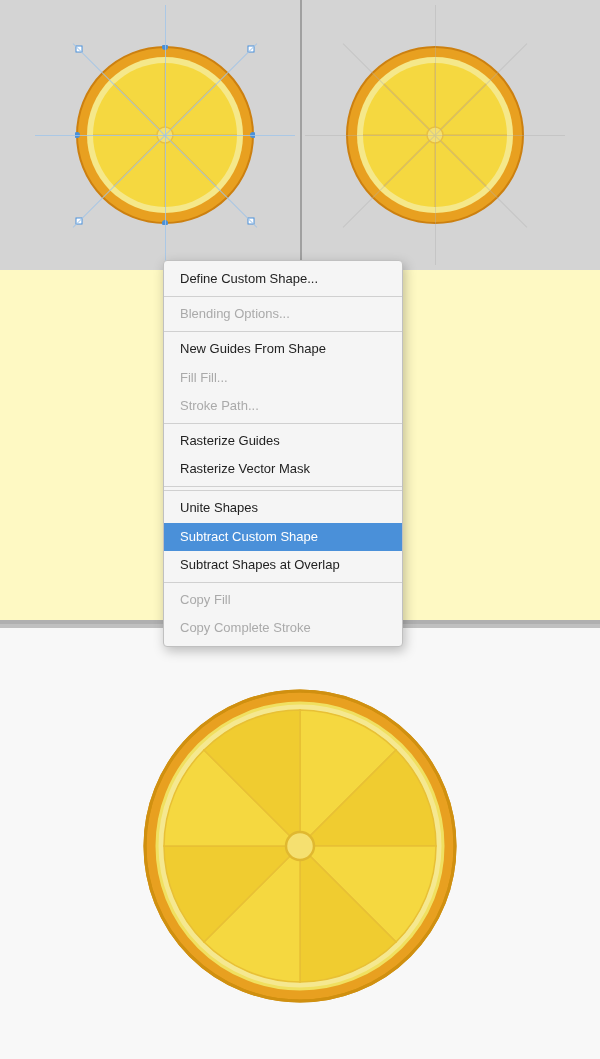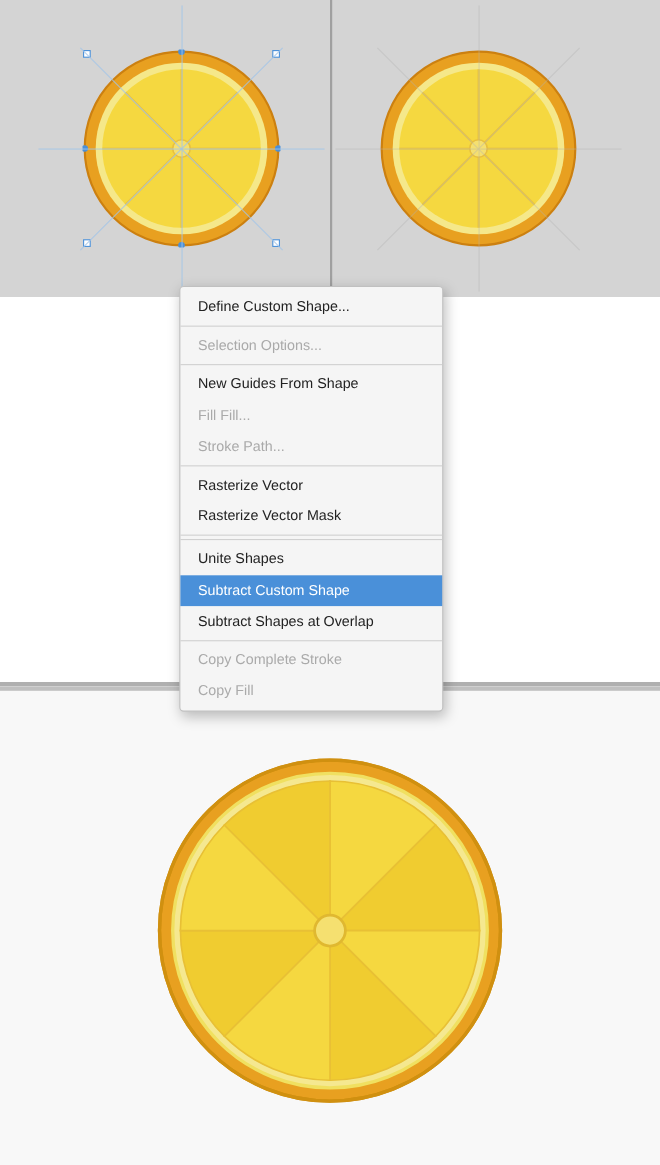--- a/index.html
+++ b/index.html
@@ -9,21 +9,21 @@
       background: #e8e8e8;
       font-family: -apple-system, "Helvetica Neue", Arial, sans-serif;
       font-size: 13px;
       overflow-x: hidden;
     }
 
     
     .top-section {
       width: 600px;
       height: 620px;
-      background: #ffffff;
+      background: #fef9c3;
       position: relative;
     }
 
     
     .watermark {
       position: absolute;
       top: 8px;
       right: 8px;
       font-size: 10px;
       color: #888;
@@ -227,36 +227,36 @@
         <line x1="39" y1="39" x2="141" y2="141" stroke="#e8c040" stroke-width="2" opacity="0.7"></line>
         <line x1="141" y1="39" x2="39" y2="141" stroke="#e8c040" stroke-width="2" opacity="0.7"></line>
         <circle cx="90" cy="90" r="8" fill="#f5e070" stroke="#e8c040" stroke-width="1.5"></circle>
       </svg>
     </div>
   </div>
 
   <div class="context-menu">
     <div class="menu-item">Define Custom Shape...</div>
     <div class="menu-separator"></div>
-    <div class="menu-item disabled">Selection Options...</div>
+    <div class="menu-item disabled">Blending Options...</div>
     <div class="menu-separator"></div>
     <div class="menu-item">New Guides From Shape</div>
     <div class="menu-item disabled">Fill Fill...</div>
     <div class="menu-item disabled">Stroke Path...</div>
     <div class="menu-separator"></div>
-    <div class="menu-item">Rasterize Vector</div>
+    <div class="menu-item">Rasterize Guides</div>
     <div class="menu-item">Rasterize Vector Mask</div>
     <div class="menu-separator"></div>
     <div class="menu-separator"></div>
     <div class="menu-item">Unite Shapes</div>
     <div class="menu-item highlighted">Subtract Custom Shape</div>
     <div class="menu-item">Subtract Shapes at Overlap</div>
     <div class="menu-separator"></div>
+    <div class="menu-item disabled">Copy Fill</div>
     <div class="menu-item disabled">Copy Complete Stroke</div>
-    <div class="menu-item disabled">Copy Fill</div>
   </div>
 </div>
 
 <div style="width:600px; height:4px; background:#b0b0b0;"></div>
 
 <div class="bottom-section">
   <svg width="320" height="320" viewBox="0 0 320 320">
 
     <circle cx="160" cy="160" r="155" fill="#e8a020" stroke="#d09010" stroke-width="3"></circle>
 

